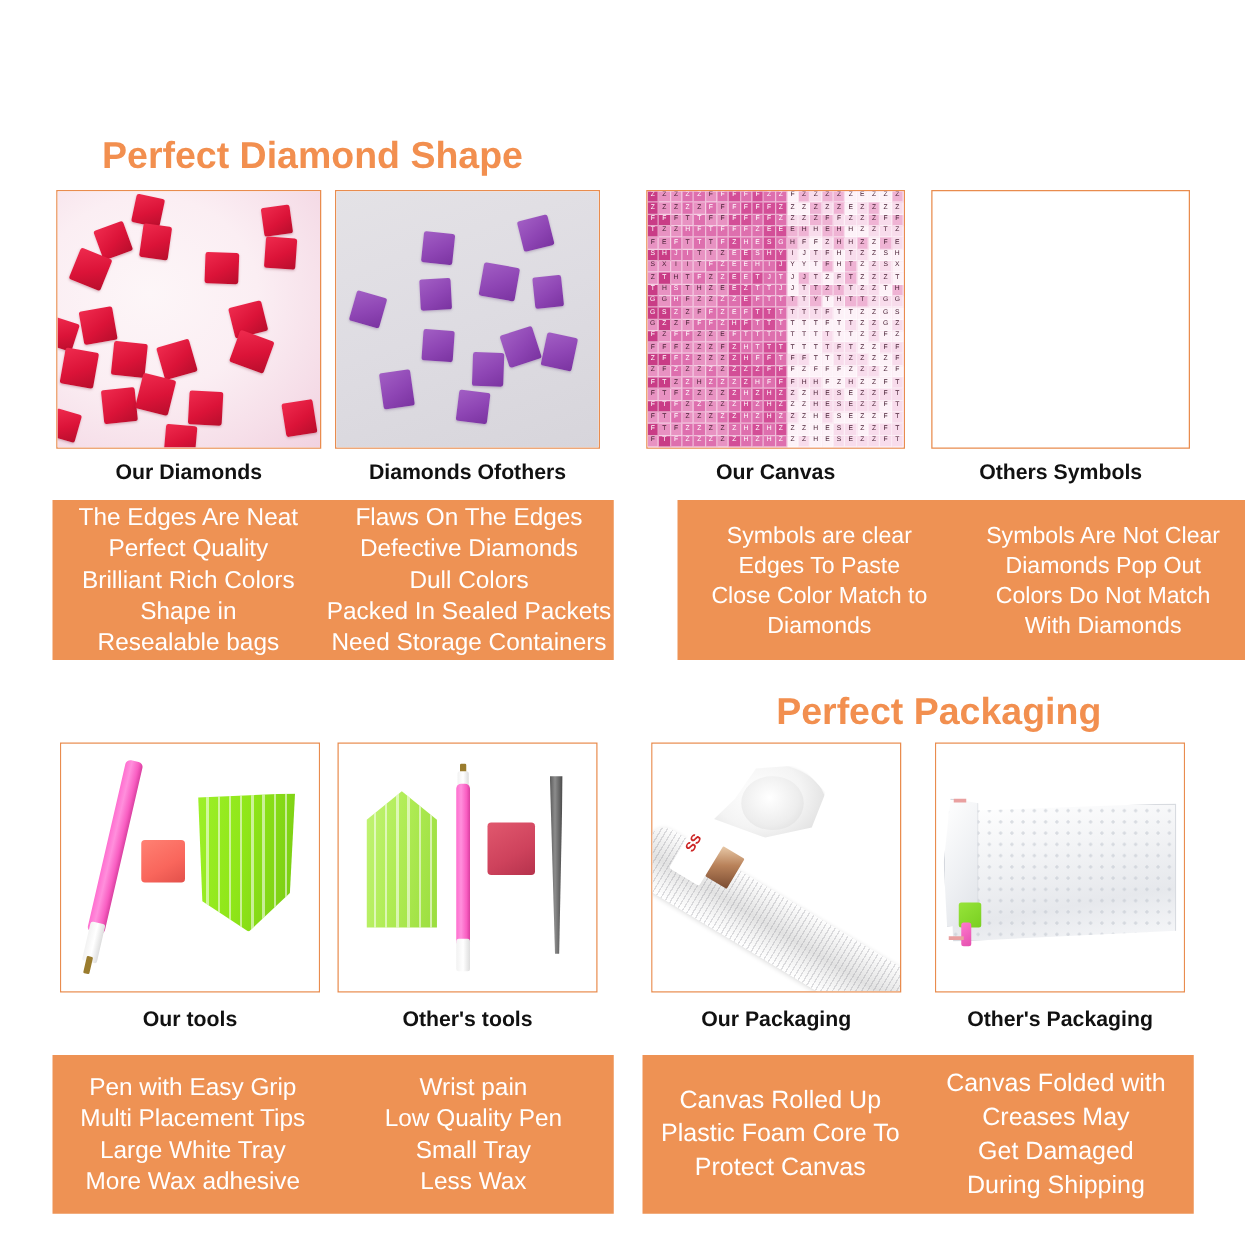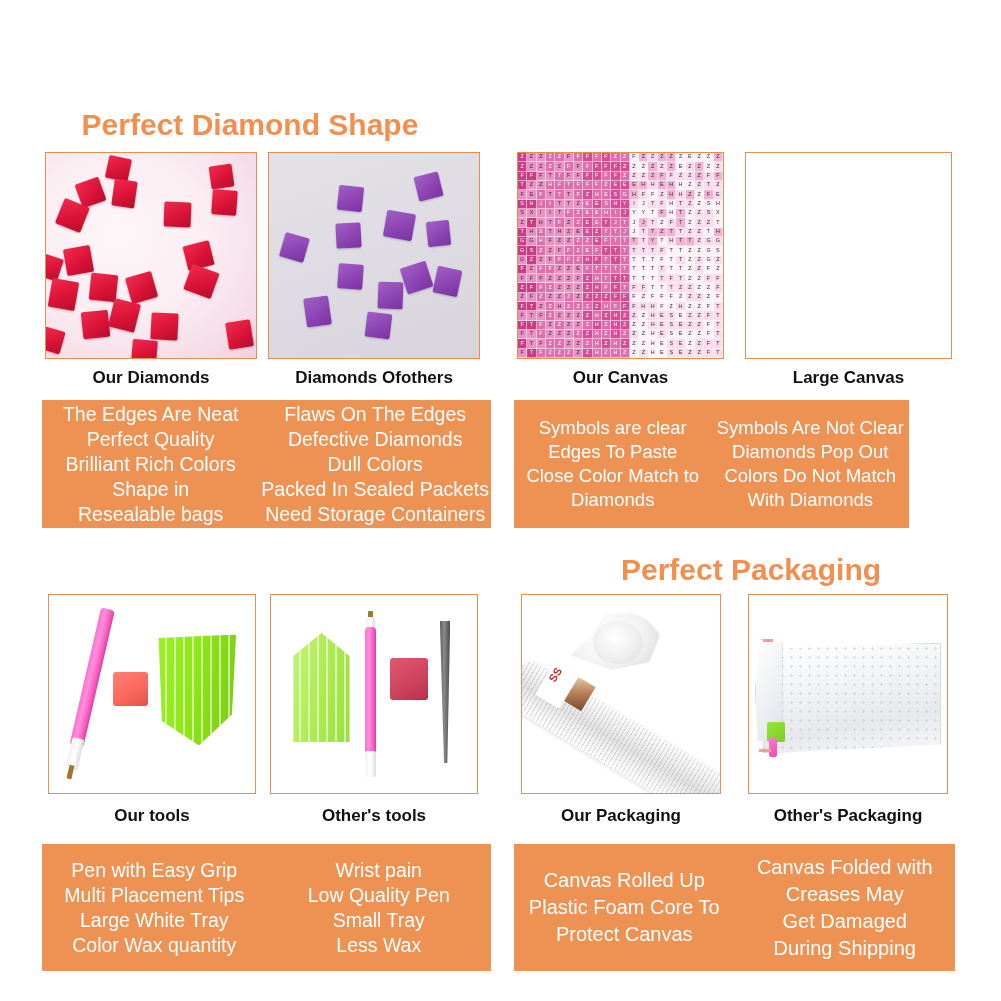--- a/index.html
+++ b/index.html
@@ -810,40 +810,40 @@
       <div class="blk" style="left:60%;  top:62%;  width:40%;  height:22%; background:#9ab04f;"></div>
       <div class="blk" style="left:62%;  top:80%;  width:38%;  height:20%; background:#7b3a4e;"></div>
       <div class="blk" style="left:14%;  top:84%;  width:18%;  height:16%; background:#6f9b3f;"></div>
       <div class="blk" style="left:0;    top:96%;  width:100%; height:4%;  background:#6a6450;"></div>
     </div>
   </div>
 
   <div class="caption" style="left:45px; top:368px; width:212px;">Our Diamonds</div>
   <div class="caption" style="left:268px; top:368px; width:212px;">Diamonds Ofothers</div>
   <div class="caption" style="left:517px; top:368px; width:207px;">Our Canvas</div>
-  <div class="caption" style="left:745px; top:368px; width:207px;">Large Canvas</div>
+  <div class="caption" style="left:745px; top:368px; width:207px;">Others Symbols</div>
 
   <div class="textbox" style="left:42px; top:400px; width:449px; height:128px;">
     <div class="col">
       <div class="line">The Edges Are Neat</div>
       <div class="line">Perfect Quality</div>
       <div class="line">Brilliant Rich Colors</div>
       <div class="line">Shape in</div>
       <div class="line">Resealable bags</div>
     </div>
     <div class="col">
       <div class="line">Flaws On The Edges</div>
       <div class="line">Defective Diamonds</div>
       <div class="line">Dull Colors</div>
       <div class="line">Packed In Sealed Packets</div>
       <div class="line">Need Storage Containers</div>
     </div>
   </div>
 
-  <div class="textbox tb-small" style="left:514px; top:400px; width:395px; height:128px;justify-content:flex-end;">
+  <div class="textbox tb-small" style="left:542px; top:400px; width:454px; height:128px;justify-content:flex-end;">
     <div class="col">
       <div class="line">Symbols are clear</div>
       <div class="line">Edges To Paste</div>
       <div class="line">Close Color Match to</div>
       <div class="line">Diamonds</div>
     </div>
     <div class="col">
       <div class="line">Symbols Are Not Clear</div>
       <div class="line">Diamonds Pop Out</div>
       <div class="line">Colors Do Not Match</div>
@@ -922,21 +922,21 @@
   <div class="caption" style="left:48px; top:806px; width:208px;">Our tools</div>
   <div class="caption" style="left:270px; top:806px; width:208px;">Other's tools</div>
   <div class="caption" style="left:521px; top:806px; width:200px;">Our Packaging</div>
   <div class="caption" style="left:748px; top:806px; width:200px;">Other's Packaging</div>
 
   <div class="textbox" style="left:42px; top:844px; width:449px; height:127px;">
     <div class="col">
       <div class="line">Pen with Easy Grip</div>
       <div class="line">Multi Placement Tips</div>
       <div class="line">Large White Tray</div>
-      <div class="line">Color Wax quantity</div>
+      <div class="line">More Wax adhesive</div>
     </div>
     <div class="col">
       <div class="line">Wrist pain</div>
       <div class="line">Low Quality Pen</div>
       <div class="line">Small Tray</div>
       <div class="line">Less Wax</div>
     </div>
   </div>
 
   <div class="textbox tb-pack" style="left:514px; top:844px; width:441px; height:127px;">

